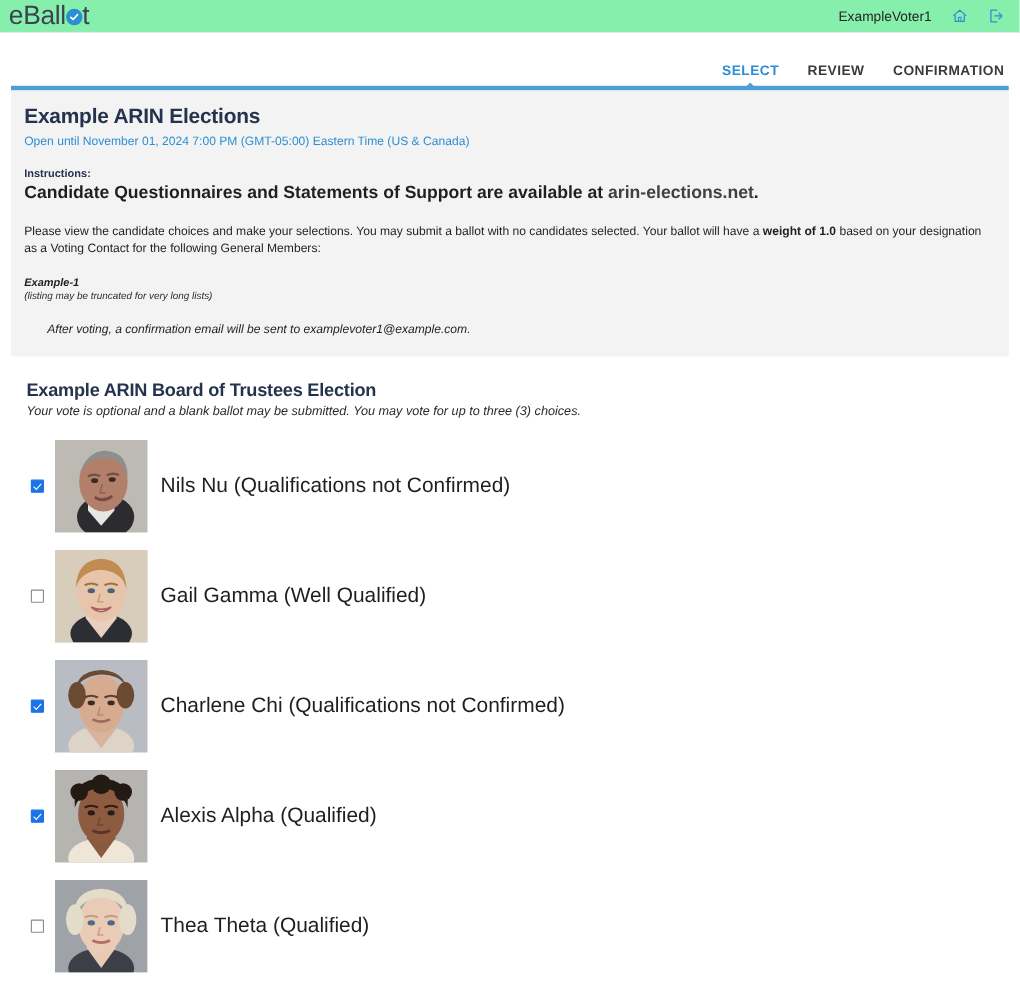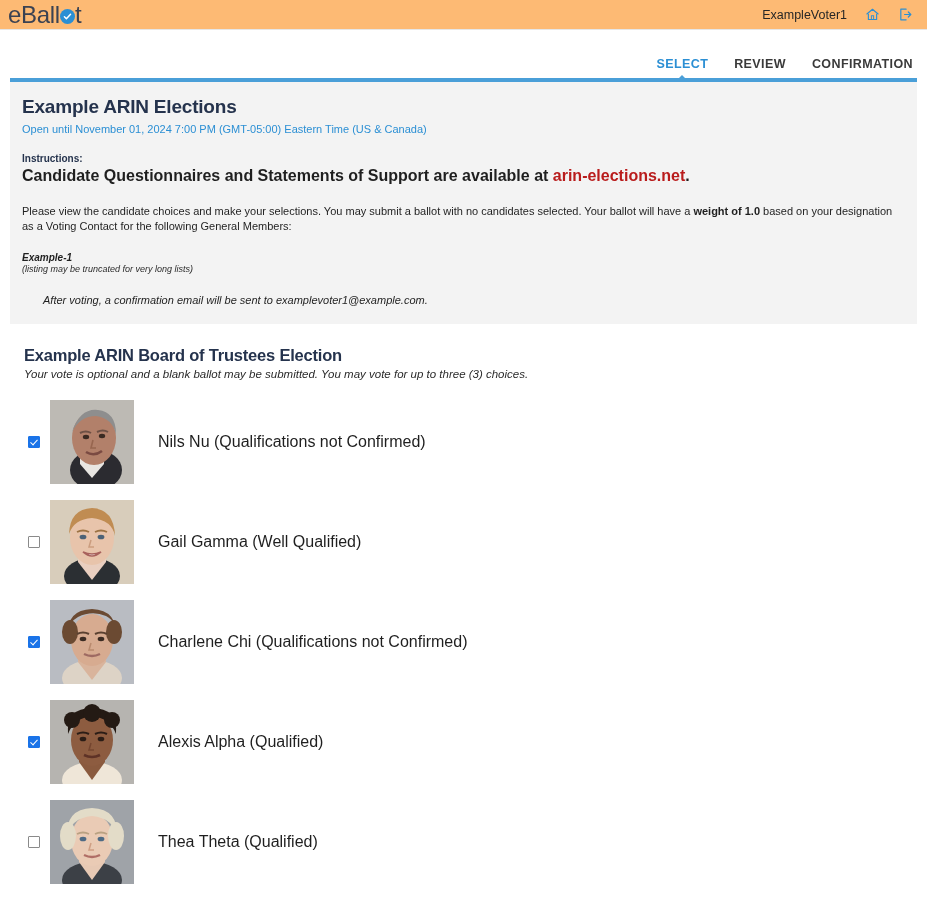--- a/index.html
+++ b/index.html
@@ -7,21 +7,21 @@
     margin: 0; padding: 0;
     width: 927px; height: 899px;
     background: #ffffff;
     font-family: "Liberation Sans", sans-serif;
     overflow: hidden;
   }
 
   
   .topbar {
     height: 30px;
-    background: #fdba74;
+    background: #86efac;
     border-bottom: 1px solid #e6e6e6;
     display: flex;
     align-items: center;
     justify-content: space-between;
     padding: 0 14px 0 8px;
   }
   .logo {
     font-size: 24px;
     color: #3b4252;
     letter-spacing: -0.3px;
@@ -116,21 +116,21 @@
     font-weight: bold;
     color: #25334d;
     margin-bottom: 3px;
   }
   .instr-main {
     font-size: 16px;
     font-weight: bold;
     color: #1f1f1f;
     margin-bottom: 19px;
   }
-  .instr-main a { color: #b91c1c; text-decoration: none; text-align: right; }
+  .instr-main a { color: #404040; text-decoration: none; text-align: right; }
   .greeting { font-size: 12.5px; color: #1f1f1f; margin-bottom: 19px; }
   .greeting b { font-weight: bold; }
   .para {
     font-size: 11px;
     color: #1f1f1f;
     line-height: 1.38;
     margin-bottom: 18px;
   }
   .para b { font-weight: bold; }
   .member {
@@ -202,22 +202,22 @@
   .photo {
     width: 84px; height: 84px;
     margin-left: 10px;
     flex: 0 0 84px;
     overflow: hidden;
     position: relative;
     background: #b9b7b3;
   }
   .photo svg { display: block; width: 84px; height: 84px; }
   .cname {
-    margin-left: 24px;
-    font-size: 16px;
+    margin-left: 12px;
+    font-size: 19px;
     color: #1f1f1f;
   }
 </style>
 </head>
 <body>
 
 <div class="topbar">
   <div class="logo">
     <span>eBall</span>
     <span class="mark">

